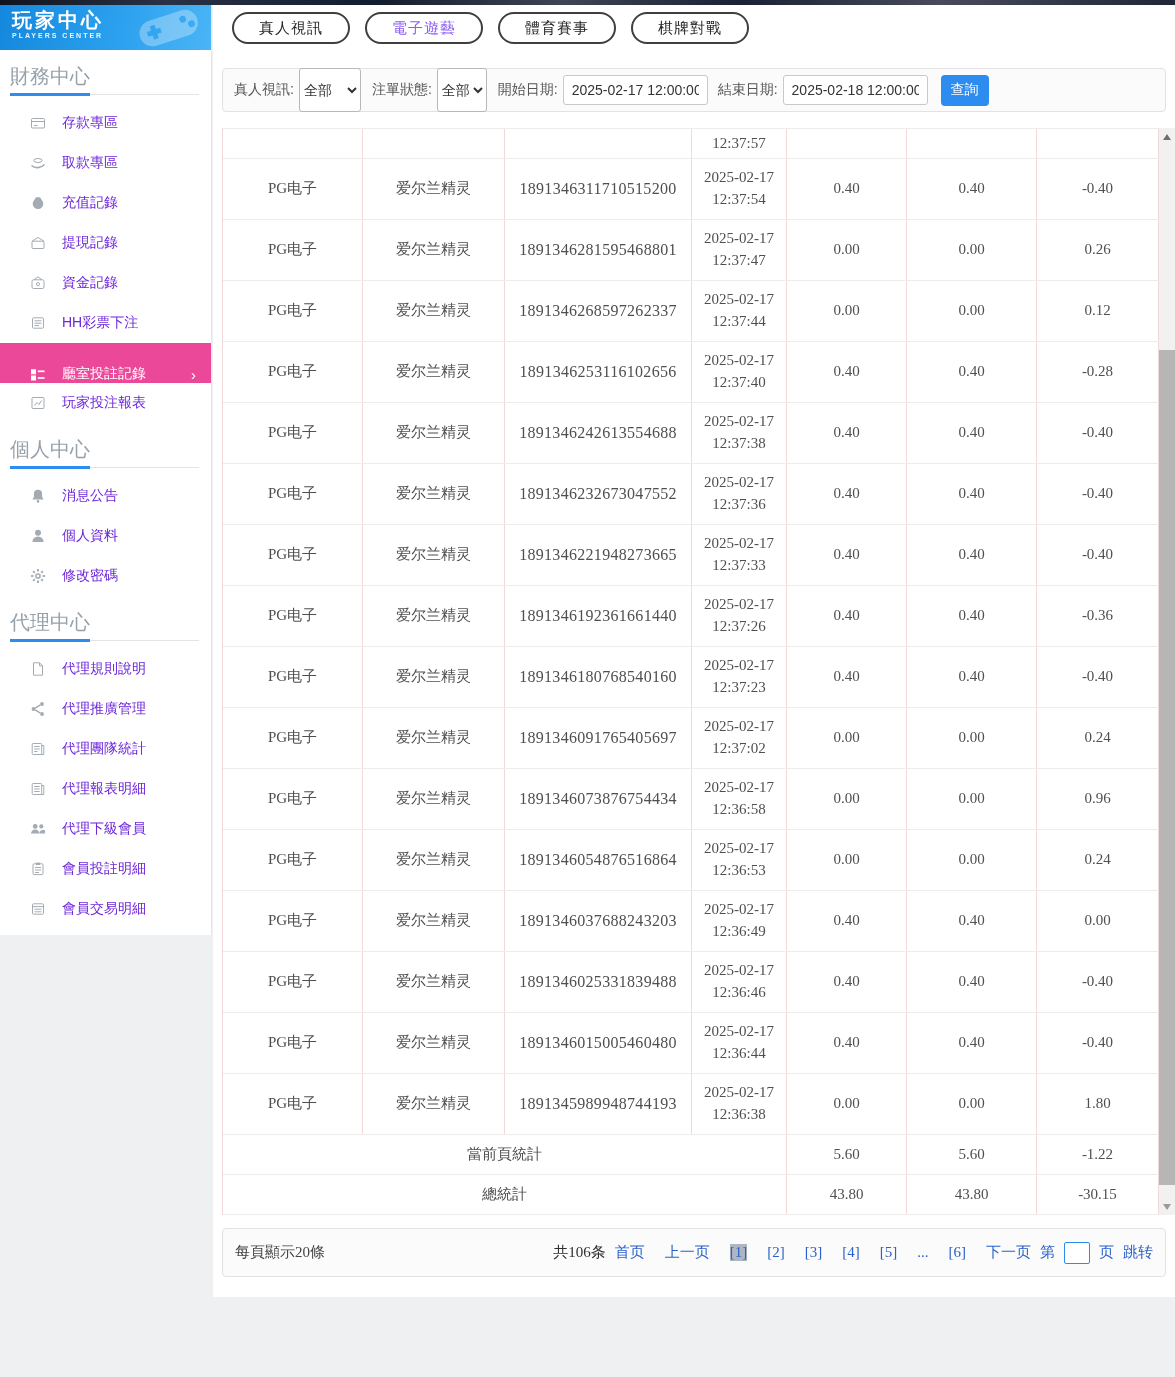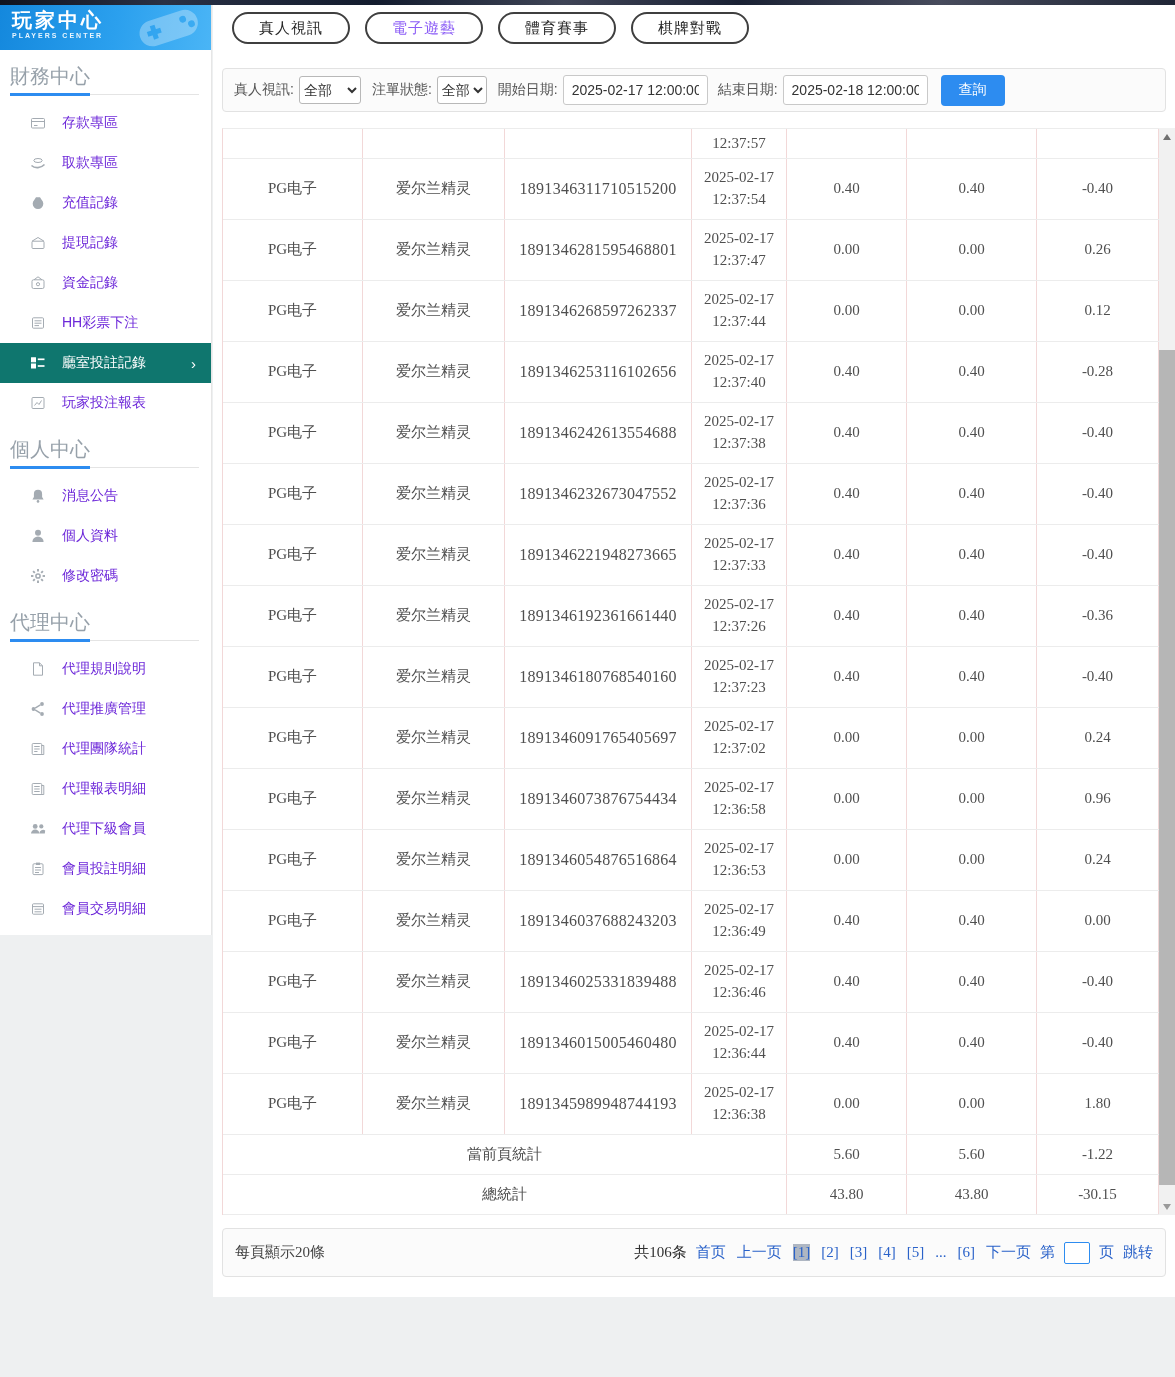--- a/index.html
+++ b/index.html
@@ -17,38 +17,38 @@
     background:linear-gradient(100deg,#1488dd 0%,#2ba0ee 55%,#4ab5f6 100%);}
   .logo-title{color:#fff;font-size:20px;font-weight:bold;letter-spacing:3px;line-height:23px;}
   .logo-sub{color:#e8f5ff;font-size:7px;letter-spacing:2px;font-weight:bold;}
   .logo-art{position:absolute;right:6px;top:0px;opacity:.3;transform:rotate(-18deg);}
   .section-title{margin:13px 0 0 10px;font-size:20px;color:#97a1aa;height:26px;line-height:26px;}
   .section-divider{height:1px;background:#e4e4e4;margin:5px 12px 8px 10px;position:relative;}
   .section-divider::before{content:"";position:absolute;left:0;top:-1px;width:80px;height:3px;background:#2d8cf0;}
   .menu-item{height:40px;display:flex;align-items:center;padding-left:30px;cursor:pointer;color:#6d28d9;font-size:14px;}
   .mi-icon{width:16px;height:16px;margin-right:16px;color:#a4abb2;display:inline-flex;flex:none;}
   .mi-icon svg{width:16px;height:16px;}
-  .menu-item.active{background:#0f766e;color:#fff;}
+  .menu-item.active{background:#ec4899;color:#fff;align-items:flex-end;}
   .menu-item.active .mi-icon{color:#fff;}
   .mi-arrow{margin-left:auto;margin-right:15px;font-size:15px;color:#fff;}
   
   .main{position:absolute;left:213px;top:5px;width:962px;height:1292px;background:#fff;}
   .tabs-row{position:absolute;left:19px;top:7px;display:flex;gap:15px;}
   .pill{height:32px;padding:0 25px;border:2px solid #3f3f3f;border-radius:17px;background:#fff;
     font-family:"Liberation Sans",sans-serif;font-size:15px;color:#262626;display:flex;align-items:center;letter-spacing:1px;cursor:pointer;}
   .pill.active{color:#8b5cf6;}
   .filter-box{position:absolute;left:9px;top:63px;width:944px;height:44px;border:1px solid #e2e2e2;background:#fbfbfb;
     border-radius:4px;display:flex;align-items:center;padding-left:11px;font-size:14px;color:#555;}
   .f-label{margin-right:5px;}
-  .f-select{height:28px;border:1px solid #b8b8b8;border-radius:3px;background:#fff;font-size:14px;color:#333;margin-right:11px;
+  .f-select{height:44px;border:1px solid #b8b8b8;border-radius:3px;background:#fff;font-size:14px;color:#333;margin-right:11px;
     font-family:"Liberation Sans",sans-serif;}
   .sel-wide{width:62px;} .sel-narrow{width:50px;}
   .f-input{height:30px;width:145px;border:1px solid #c9c9c9;border-radius:3px;padding:0 8px;font-size:14px;color:#333;margin-right:10px;
     font-family:"Liberation Sans",sans-serif;}
-  .query-btn{width:64px;height:31px;background:#2d8cf0;color:#fff;border:none;border-radius:4px;font-size:14px;margin-left:3px;cursor:pointer;
+  .query-btn{width:48px;height:31px;background:#2d8cf0;color:#fff;border:none;border-radius:4px;font-size:14px;margin-left:3px;cursor:pointer;
     font-family:"Liberation Sans",sans-serif;}
   
   .table-wrap{position:absolute;left:9px;top:123px;width:954px;height:1087px;}
   .dtable{position:absolute;left:0;top:0;width:937px;border-left:1px solid #f2d8d8;border-top:1px solid #ececec;
     font-family:"Liberation Serif", serif;color:#4f4f4f;font-size:15px;}
   .trow{display:flex;height:61px;border-bottom:1px solid #ececec;background:#fff;}
   .trow.partial{height:30px;}
   .trow.sum{height:40px;}
   .td{border-right:1px solid #f2d8d8;display:flex;flex-direction:column;align-items:center;justify-content:center;text-align:center;line-height:1.45;}
   .c0{width:140px;} .c1{width:142px;} .c2{width:187px;font-size:16px;letter-spacing:.3px;} .c3{width:95px;} .c4{width:120px;} .c5{width:130px;} .c6{width:122px;}
@@ -59,21 +59,21 @@
   .sb-btn.up{top:0;} .sb-btn.down{bottom:0;}
   .sb-btn .tri{position:absolute;left:4px;width:0;height:0;border-left:4.5px solid transparent;border-right:4.5px solid transparent;}
   .sb-btn.up .tri{top:6px;border-bottom:6px solid #6f6f6f;}
   .sb-btn.down .tri{top:6px;border-top:6px solid #9a9a9a;}
   .sb-thumb{position:absolute;left:0;top:222px;width:17px;height:835px;background:#b6b6b6;cursor:pointer;}
   
   .pagination{position:absolute;left:9px;top:1223px;width:944px;height:49px;border:1px solid #e2e2e2;background:#fbfbfb;border-radius:4px;
     display:flex;align-items:center;padding:0 12px;font-family:"Liberation Serif", serif;font-size:15px;color:#444;}
   .pg-right{margin-left:auto;display:flex;align-items:center;gap:9px;}
   .pg-total{color:#2f2f2f;}
-  .pg-links{display:flex;align-items:center;gap:11px;text-align:center;}
+  .pg-links{display:flex;align-items:center;gap:20px;text-align:center;}
   .pg-link{color:#2a62c9;text-decoration:none;cursor:pointer;}
   .pg-link.current{background:#aeb6c2;}
   .pg-ellipsis{color:#2a62c9;}
   .pg-jump{color:#2a62c9;}
   .pg-input{width:26px;height:22px;border:1px solid #2d8cf0;border-radius:2px;background:#fff;}
 </style>
 </head>
 <body>
 
 <div class="top-strip"></div>

